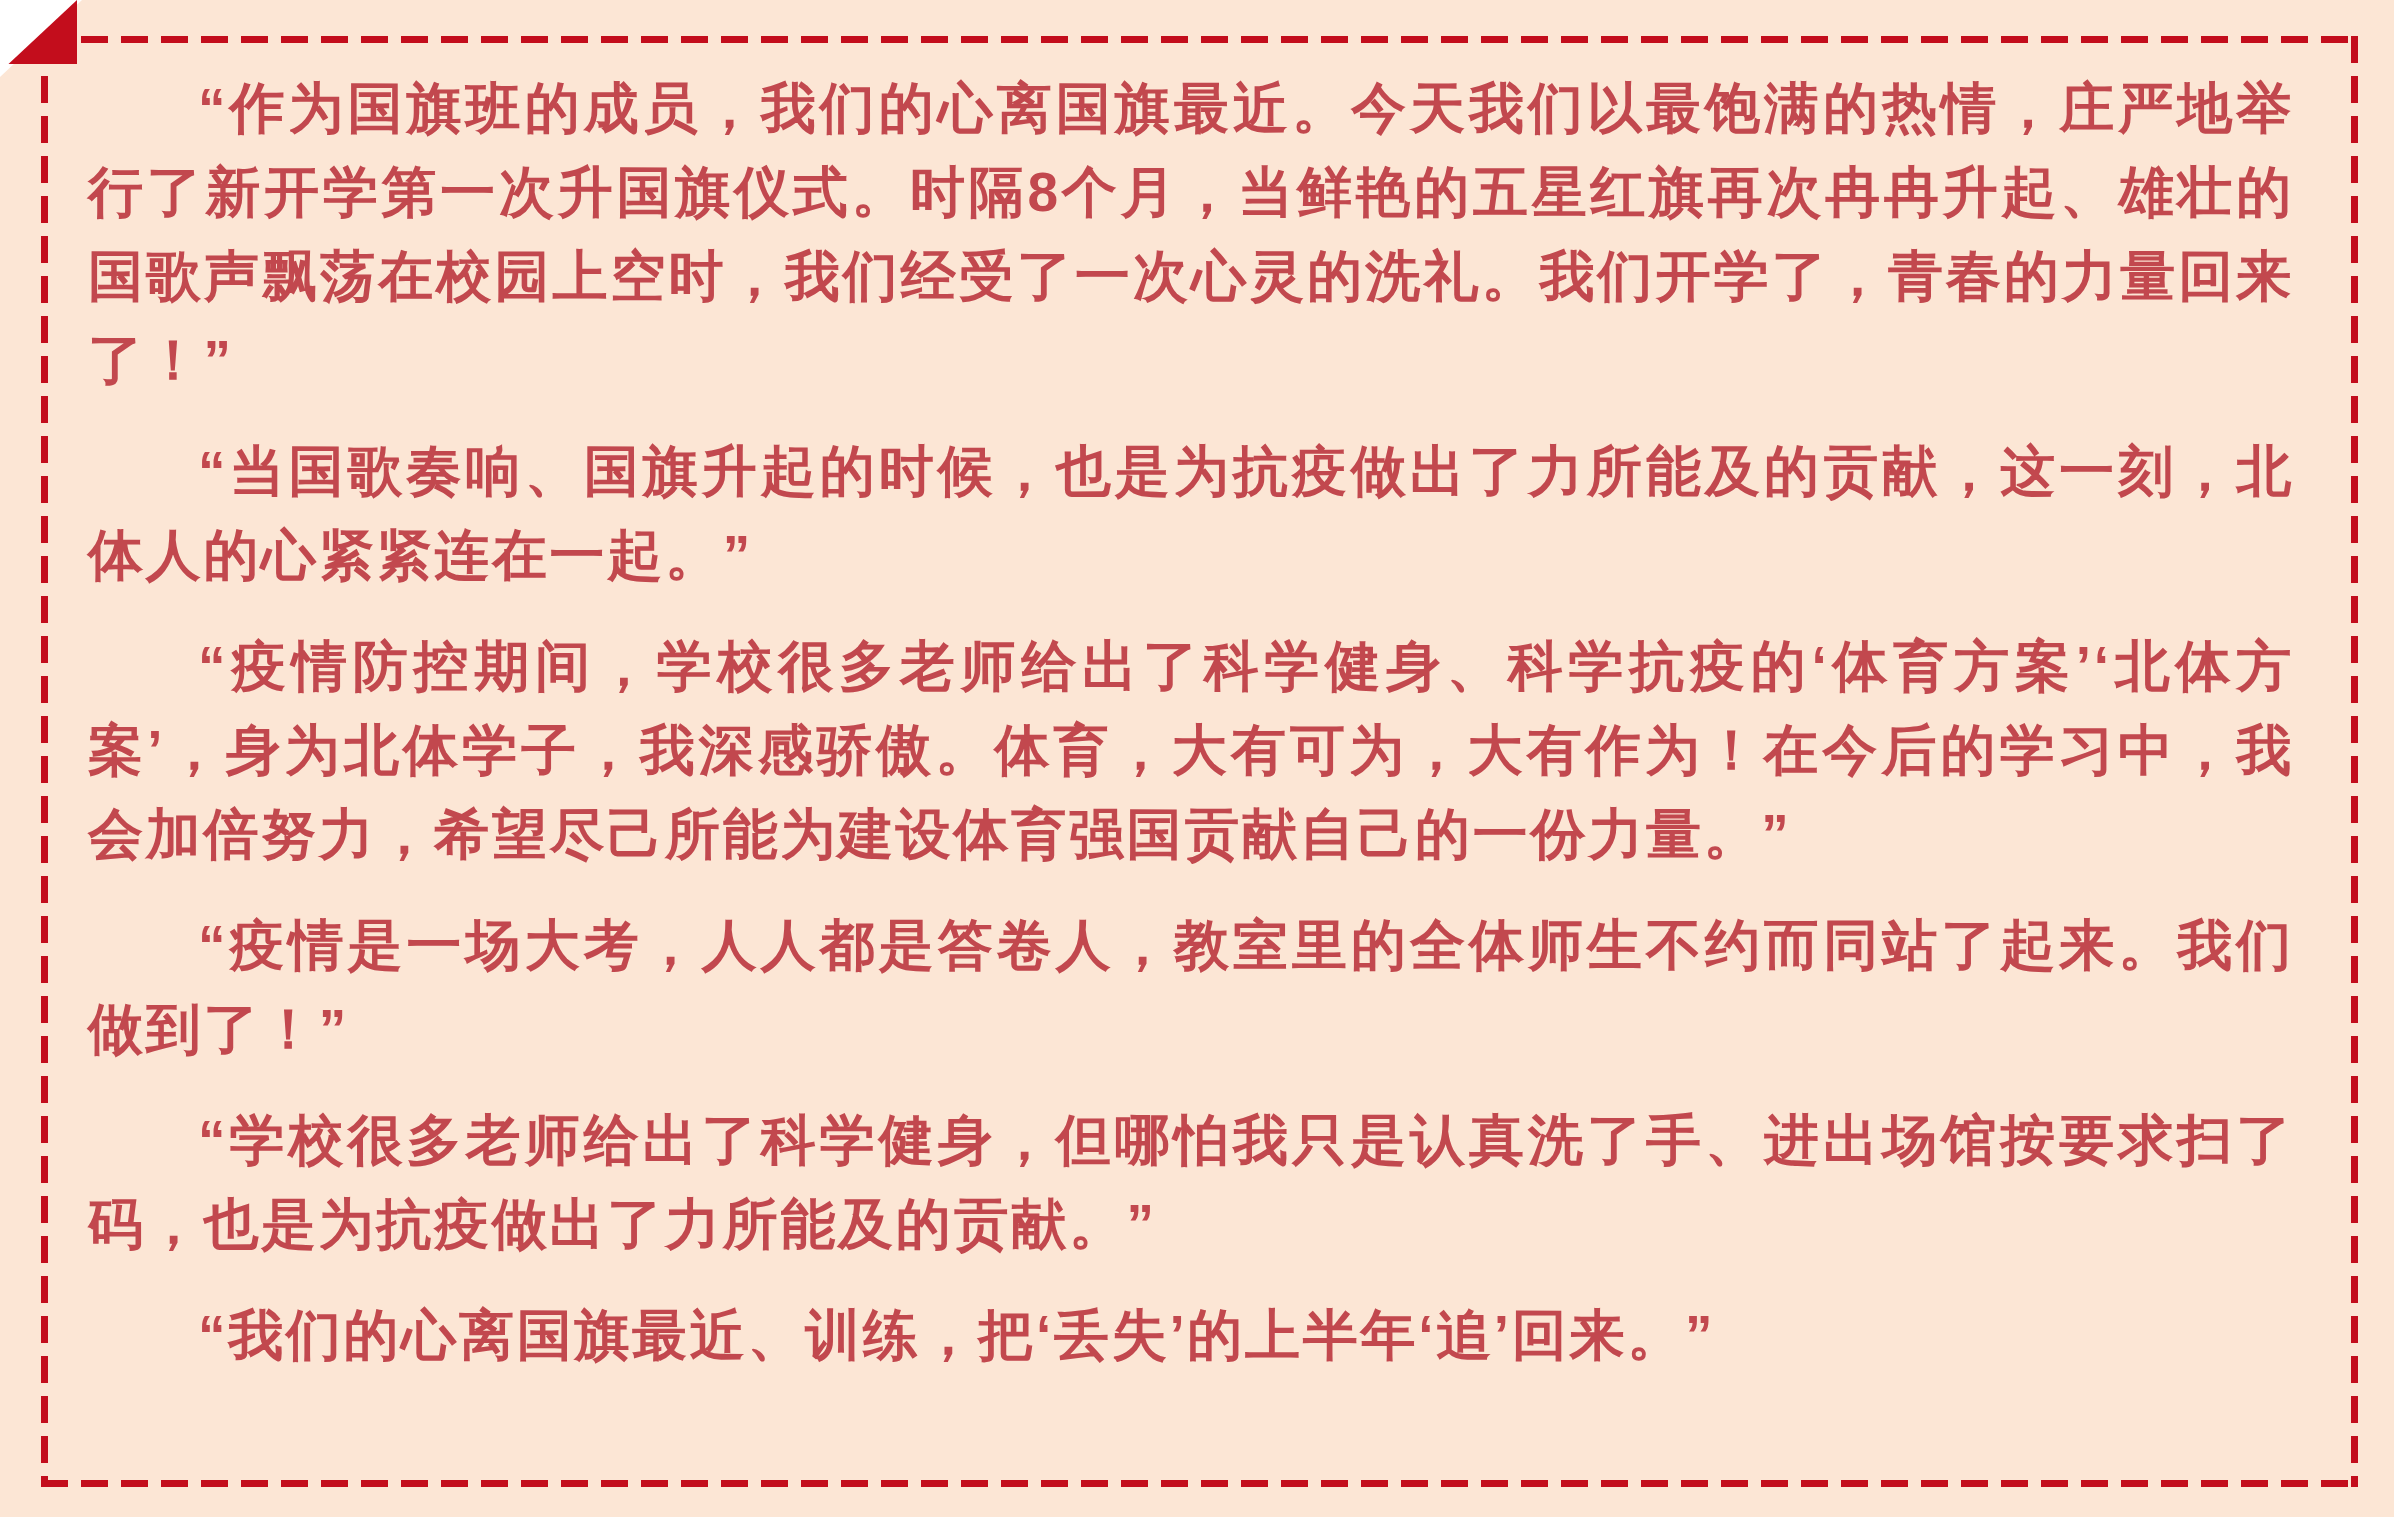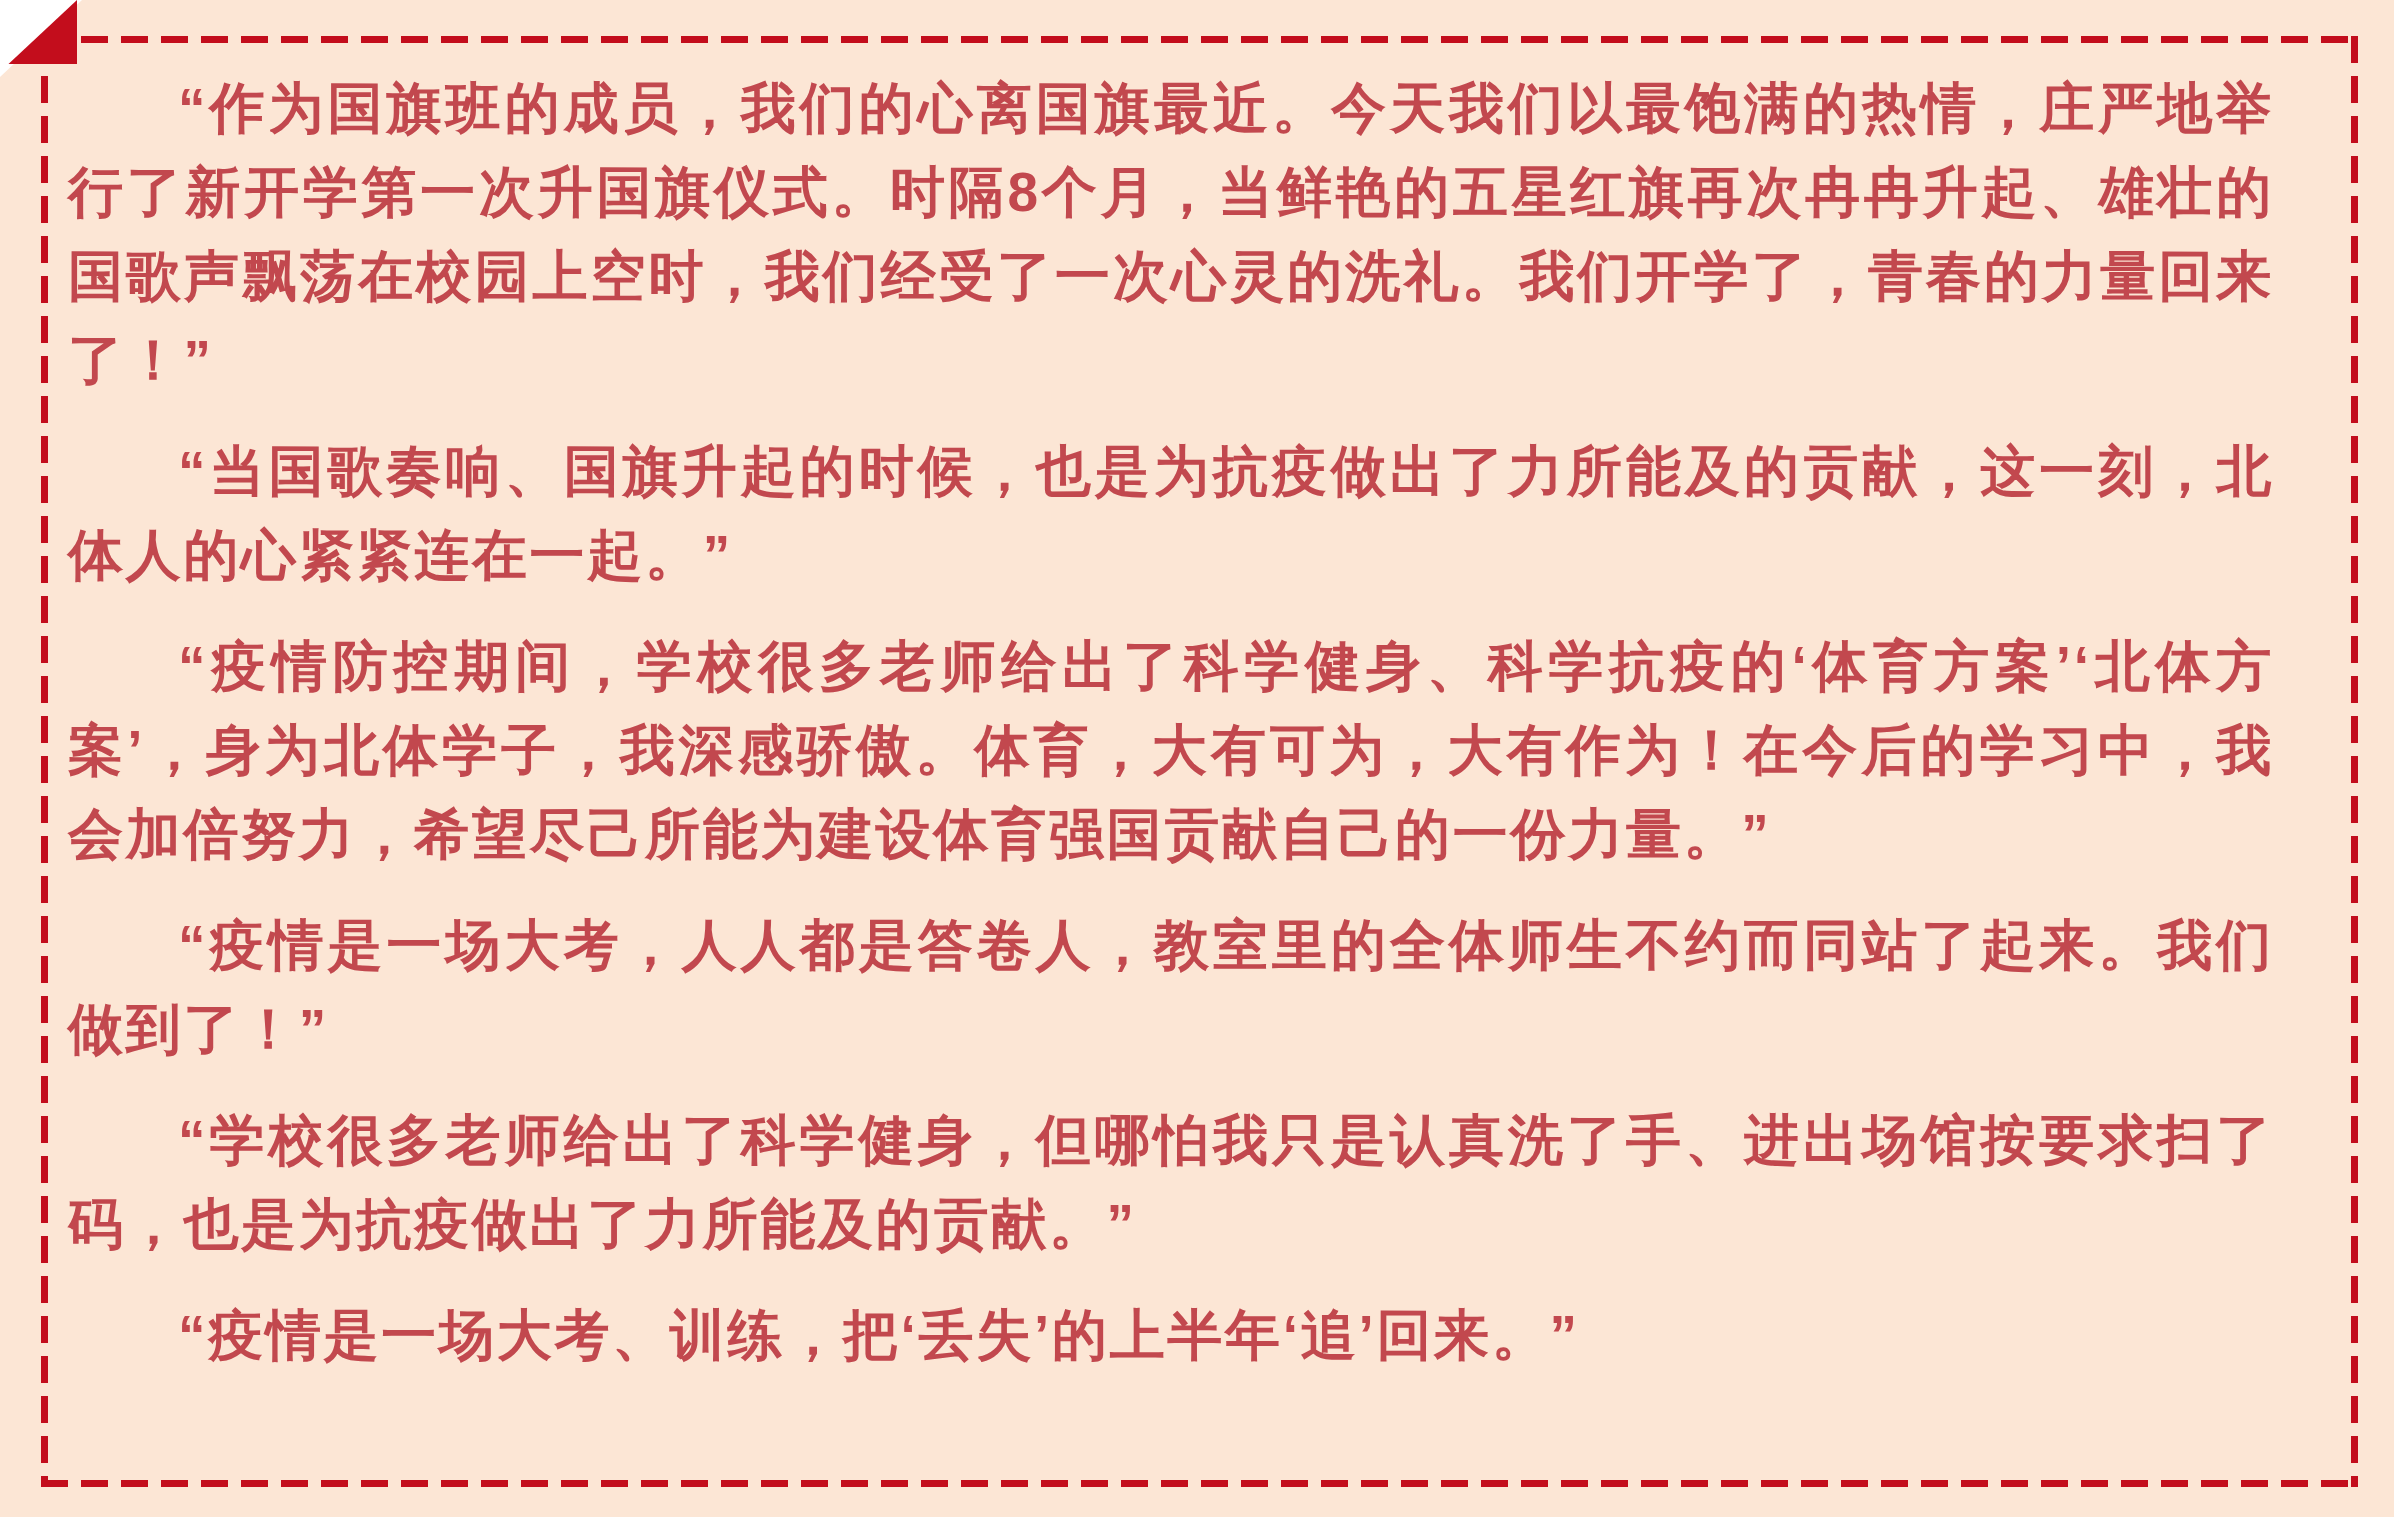--- a/index.html
+++ b/index.html
@@ -57,21 +57,21 @@
     position: absolute;
     left: 0; top: 0;
     width: 77px; height: 64px;
     background: #c30d1c;
     clip-path: polygon(100% 0, 100% 100%, 11% 100%);
     z-index: 4;
   }
   
   .content {
     position: absolute;
-    left: 68px;
+    left: 88px;
     top: 66px;
     width: 2206px;
     z-index: 1;
     color: #c2484e;
     font-size: 55px;
     font-weight: 700;
     line-height: 84px;
     letter-spacing: 2.7px;
     text-align: justify;
   }
@@ -93,16 +93,16 @@
 
   <div class="corner-white"></div>
   <div class="corner-red"></div>
 
   <div class="content">
     <p>“作为国旗班的成员，我们的心离国旗最近。今天我们以最饱满的热情，庄严地举行了新开学第一次升国旗仪式。时隔8个月，当鲜艳的五星红旗再次冉冉升起、雄壮的国歌声飘荡在校园上空时，我们经受了一次心灵的洗礼。我们开学了，青春的力量回来了！”</p>
     <p>“当国歌奏响、国旗升起的时候，也是为抗疫做出了力所能及的贡献，这一刻，北体人的心紧紧连在一起。”</p>
     <p>“疫情防控期间，学校很多老师给出了科学健身、科学抗疫的‘体育方案’‘北体方案’，身为北体学子，我深感骄傲。体育，大有可为，大有作为！在今后的学习中，我会加倍努力，希望尽己所能为建设体育强国贡献自己的一份力量。”</p>
     <p>“疫情是一场大考，人人都是答卷人，教室里的全体师生不约而同站了起来。我们做到了！”</p>
     <p>“学校很多老师给出了科学健身，但哪怕我只是认真洗了手、进出场馆按要求扫了码，也是为抗疫做出了力所能及的贡献。”</p>
-    <p>“疫情是一场大考、训练，把‘丢失’的上半年‘追’回来。”</p>
+    <p>“我们的心离国旗最近、训练，把‘丢失’的上半年‘追’回来。”</p>
   </div>
 </div>
 
 
 </body></html>

